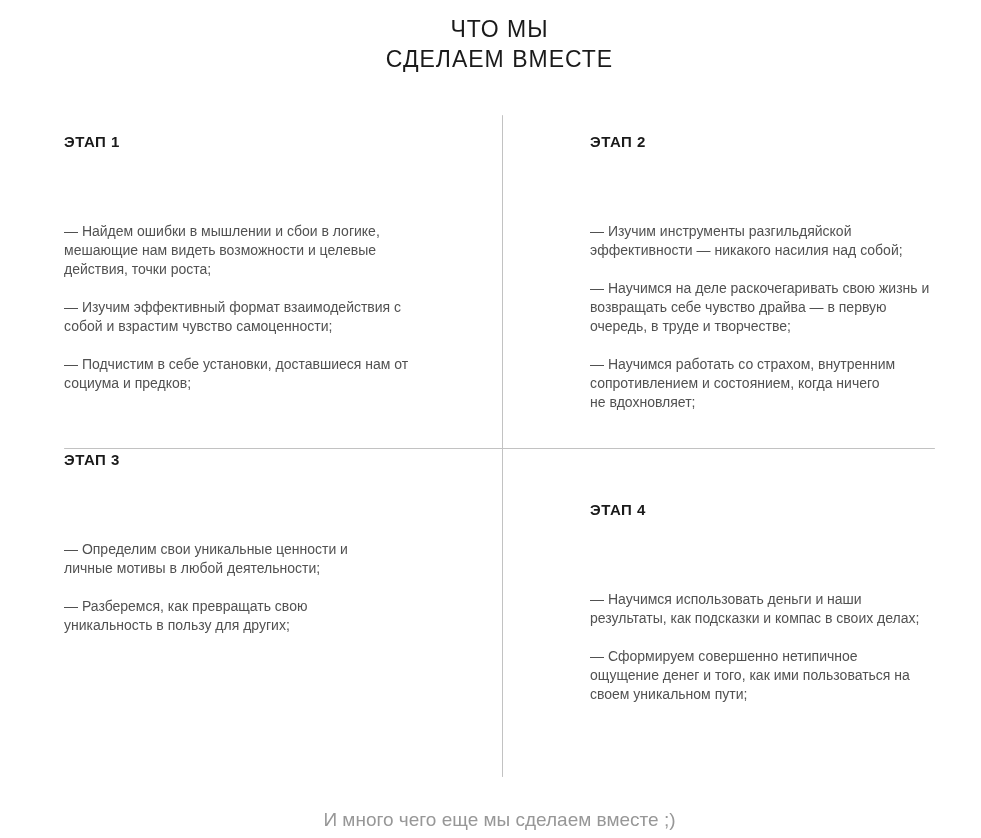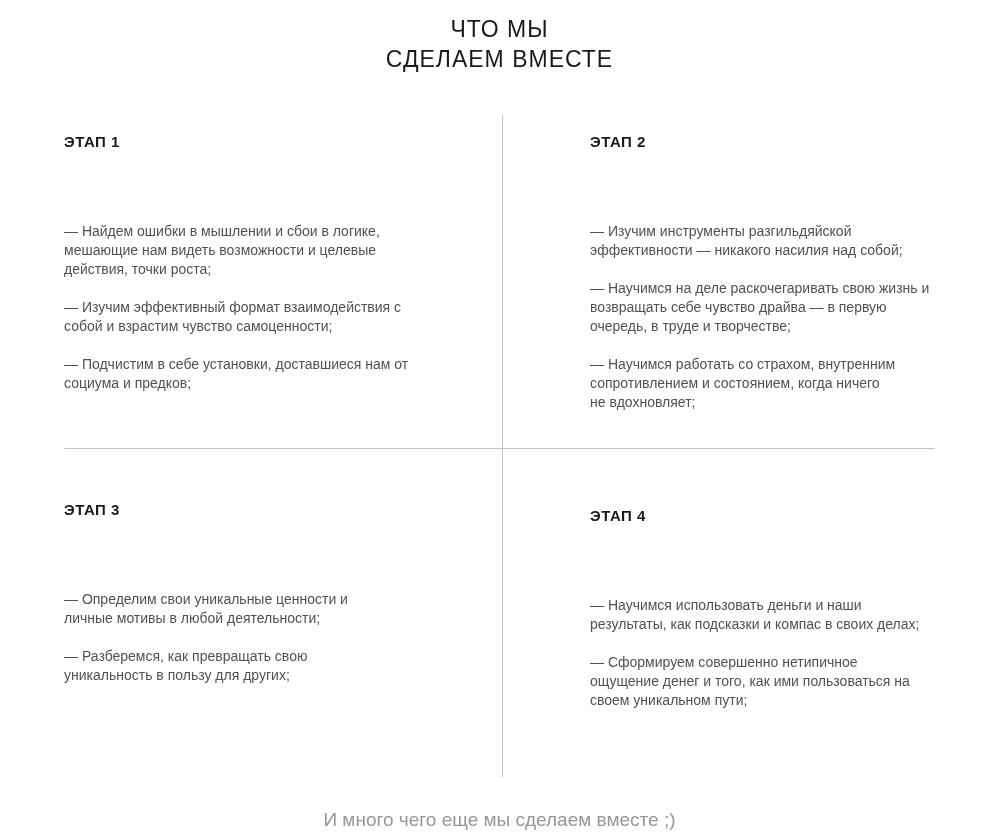--- a/index.html
+++ b/index.html
@@ -39,22 +39,22 @@
   .h-divider {
     position: absolute;
     left: 64px; top: 448px;
     width: 871px; height: 1px;
     background: var(--c-divider);
   }
 
   .quadrant { position: absolute; }
   .q1 { left: 64px;  top: 115px; width: 420px; padding-top: 15px; }
   .q2 { left: 590px; top: 115px; width: 380px; padding-top: 15px; }
-  .q3 { left: 64px;  top: 448px; width: 420px; padding-top: 50px; }
-  .q4 { left: 590px; top: 448px; width: 380px; padding-top: 50px; margin-top: 6px; }
+  .q3 { left: 64px;  top: 448px; width: 420px; }
+  .q4 { left: 590px; top: 448px; width: 380px; padding-top: 50px; }
 
   .stage-heading {
     font-size: 15px;
     line-height: 24px;
     font-weight: 700;
     letter-spacing: 0.5px;
     color: var(--c-heading);
   }
   .stage-body { margin-top: 68px; }
   .stage-paragraph {

